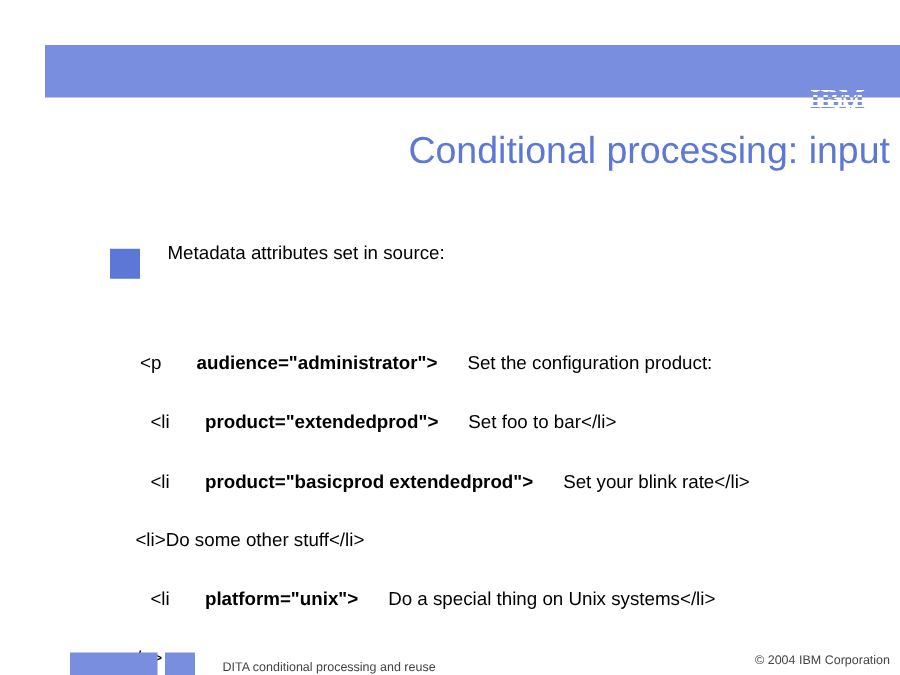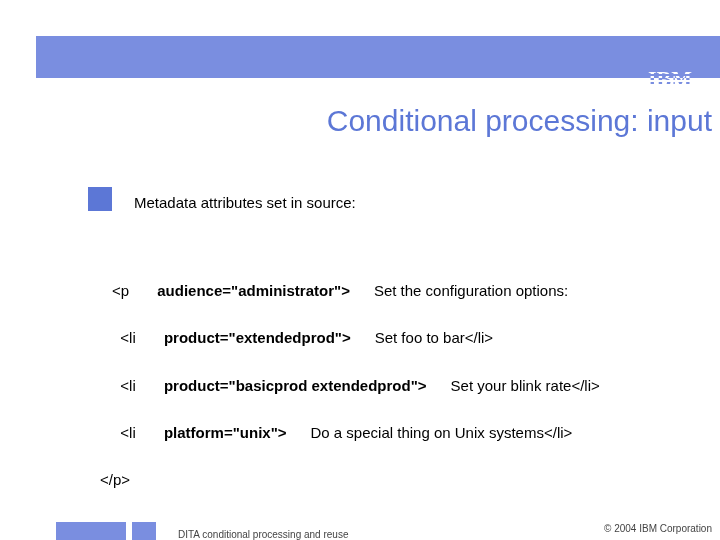--- a/index.html
+++ b/index.html
@@ -5,21 +5,21 @@
   * { margin: 0; padding: 12px; box-sizing: border-box; }
   html, body { width: 720px; height: 540px; font-family: Arial, Helvetica, sans-serif; background: #fff; overflow: hidden; }
   .slide { width: 720px; height: 540px; position: relative; }
   .topbar { width: 100%; height: 42px; background: #7a8ee0; position: relative; }
   .ibm-logo { position: absolute; right: 16px; top: 8px; display: flex; gap: 3px; align-items: center; }
   .ibm-logo .glyph { font-family: Georgia, 'Times New Roman', serif; font-weight: 900; font-size: 22px; color: #fff; letter-spacing: 0; line-height: 1;
     background: repeating-linear-gradient(to bottom, #fff 0 2px, #7a8ee0 2px 4px);
     -webkit-background-clip: text; background-clip: text; -webkit-text-fill-color: transparent; }
   .title { color: #5c77d6; font-size: 30px; font-weight: 400; padding: 26px 20px 0 20px; text-align: right; }
   .content { padding: 32px 40px 0 40px; }
-  .bullet-row { display: flex; align-items: flex-start; gap: 10px; margin-bottom: 20px; }
+  .bullet-row { display: flex; align-items: flex-end; gap: 10px; margin-bottom: 20px; }
   .bullet-icon { width: 8px; height: 8px; background: #5c77d6; margin-top: 5px; flex: 0 0 8px; }
   .bullet-text { font-size: 15px; color: #000; }
   .code { font-size: 15px; color: #000; line-height: 1.55; }
   .code .line { white-space: pre; }
   .code .b { font-weight: 700; }
   .footer { position: absolute; left: 0; bottom: 18px; width: 100%; height: 18px; display: flex; align-items: center; }
   .footer-bar { width: 70px; height: 4px; background: #7a8ee0; margin-left: 20px; }
   .footer-tick { width: 2px; height: 14px; background: #7a8ee0; margin-left: 6px; margin-right: 10px; }
   .footer-text { font-size: 10px; color: #444; }
   .copyright { position: absolute; right: 20px; bottom: 18px; font-size: 10px; color: #444; text-align: right; }
@@ -37,23 +37,24 @@
 
   <div class="title">Conditional processing: input</div>
 
   <div class="content">
     <div class="bullet-row">
       <div class="bullet-icon"></div>
       <div class="bullet-text">Metadata attributes set in source:</div>
     </div>
 
     <div class="code">
-      <div class="line"><span>&lt;p </span><span class="b">audience="administrator"&gt;</span><span>Set the configuration options:</span></div>
+      <div class="line"><span>&lt;p </span><span class="b">audience="administrator"&gt;</span><span>Set the configuration product:</span></div>
       <div class="line"><span>  &lt;li </span><span class="b">product="extendedprod"&gt;</span><span>Set foo to bar&lt;/li&gt;</span></div>
       <div class="line"><span>  &lt;li </span><span class="b">product="basicprod extendedprod"&gt;</span><span>Set your blink rate&lt;/li&gt;</span></div>
+      <div class="line">  &lt;li&gt;Do some other stuff&lt;/li&gt;</div>
       <div class="line"><span>  &lt;li </span><span class="b">platform="unix"&gt;</span><span>Do a special thing on Unix systems&lt;/li&gt;</span></div>
       <div class="line">&lt;/p&gt;</div>
     </div>
   </div>
 
   <div class="footer">
     <div class="footer-bar"></div>
     <div class="footer-tick"></div>
     <div class="footer-text">DITA  conditional processing and reuse</div>
   </div>

